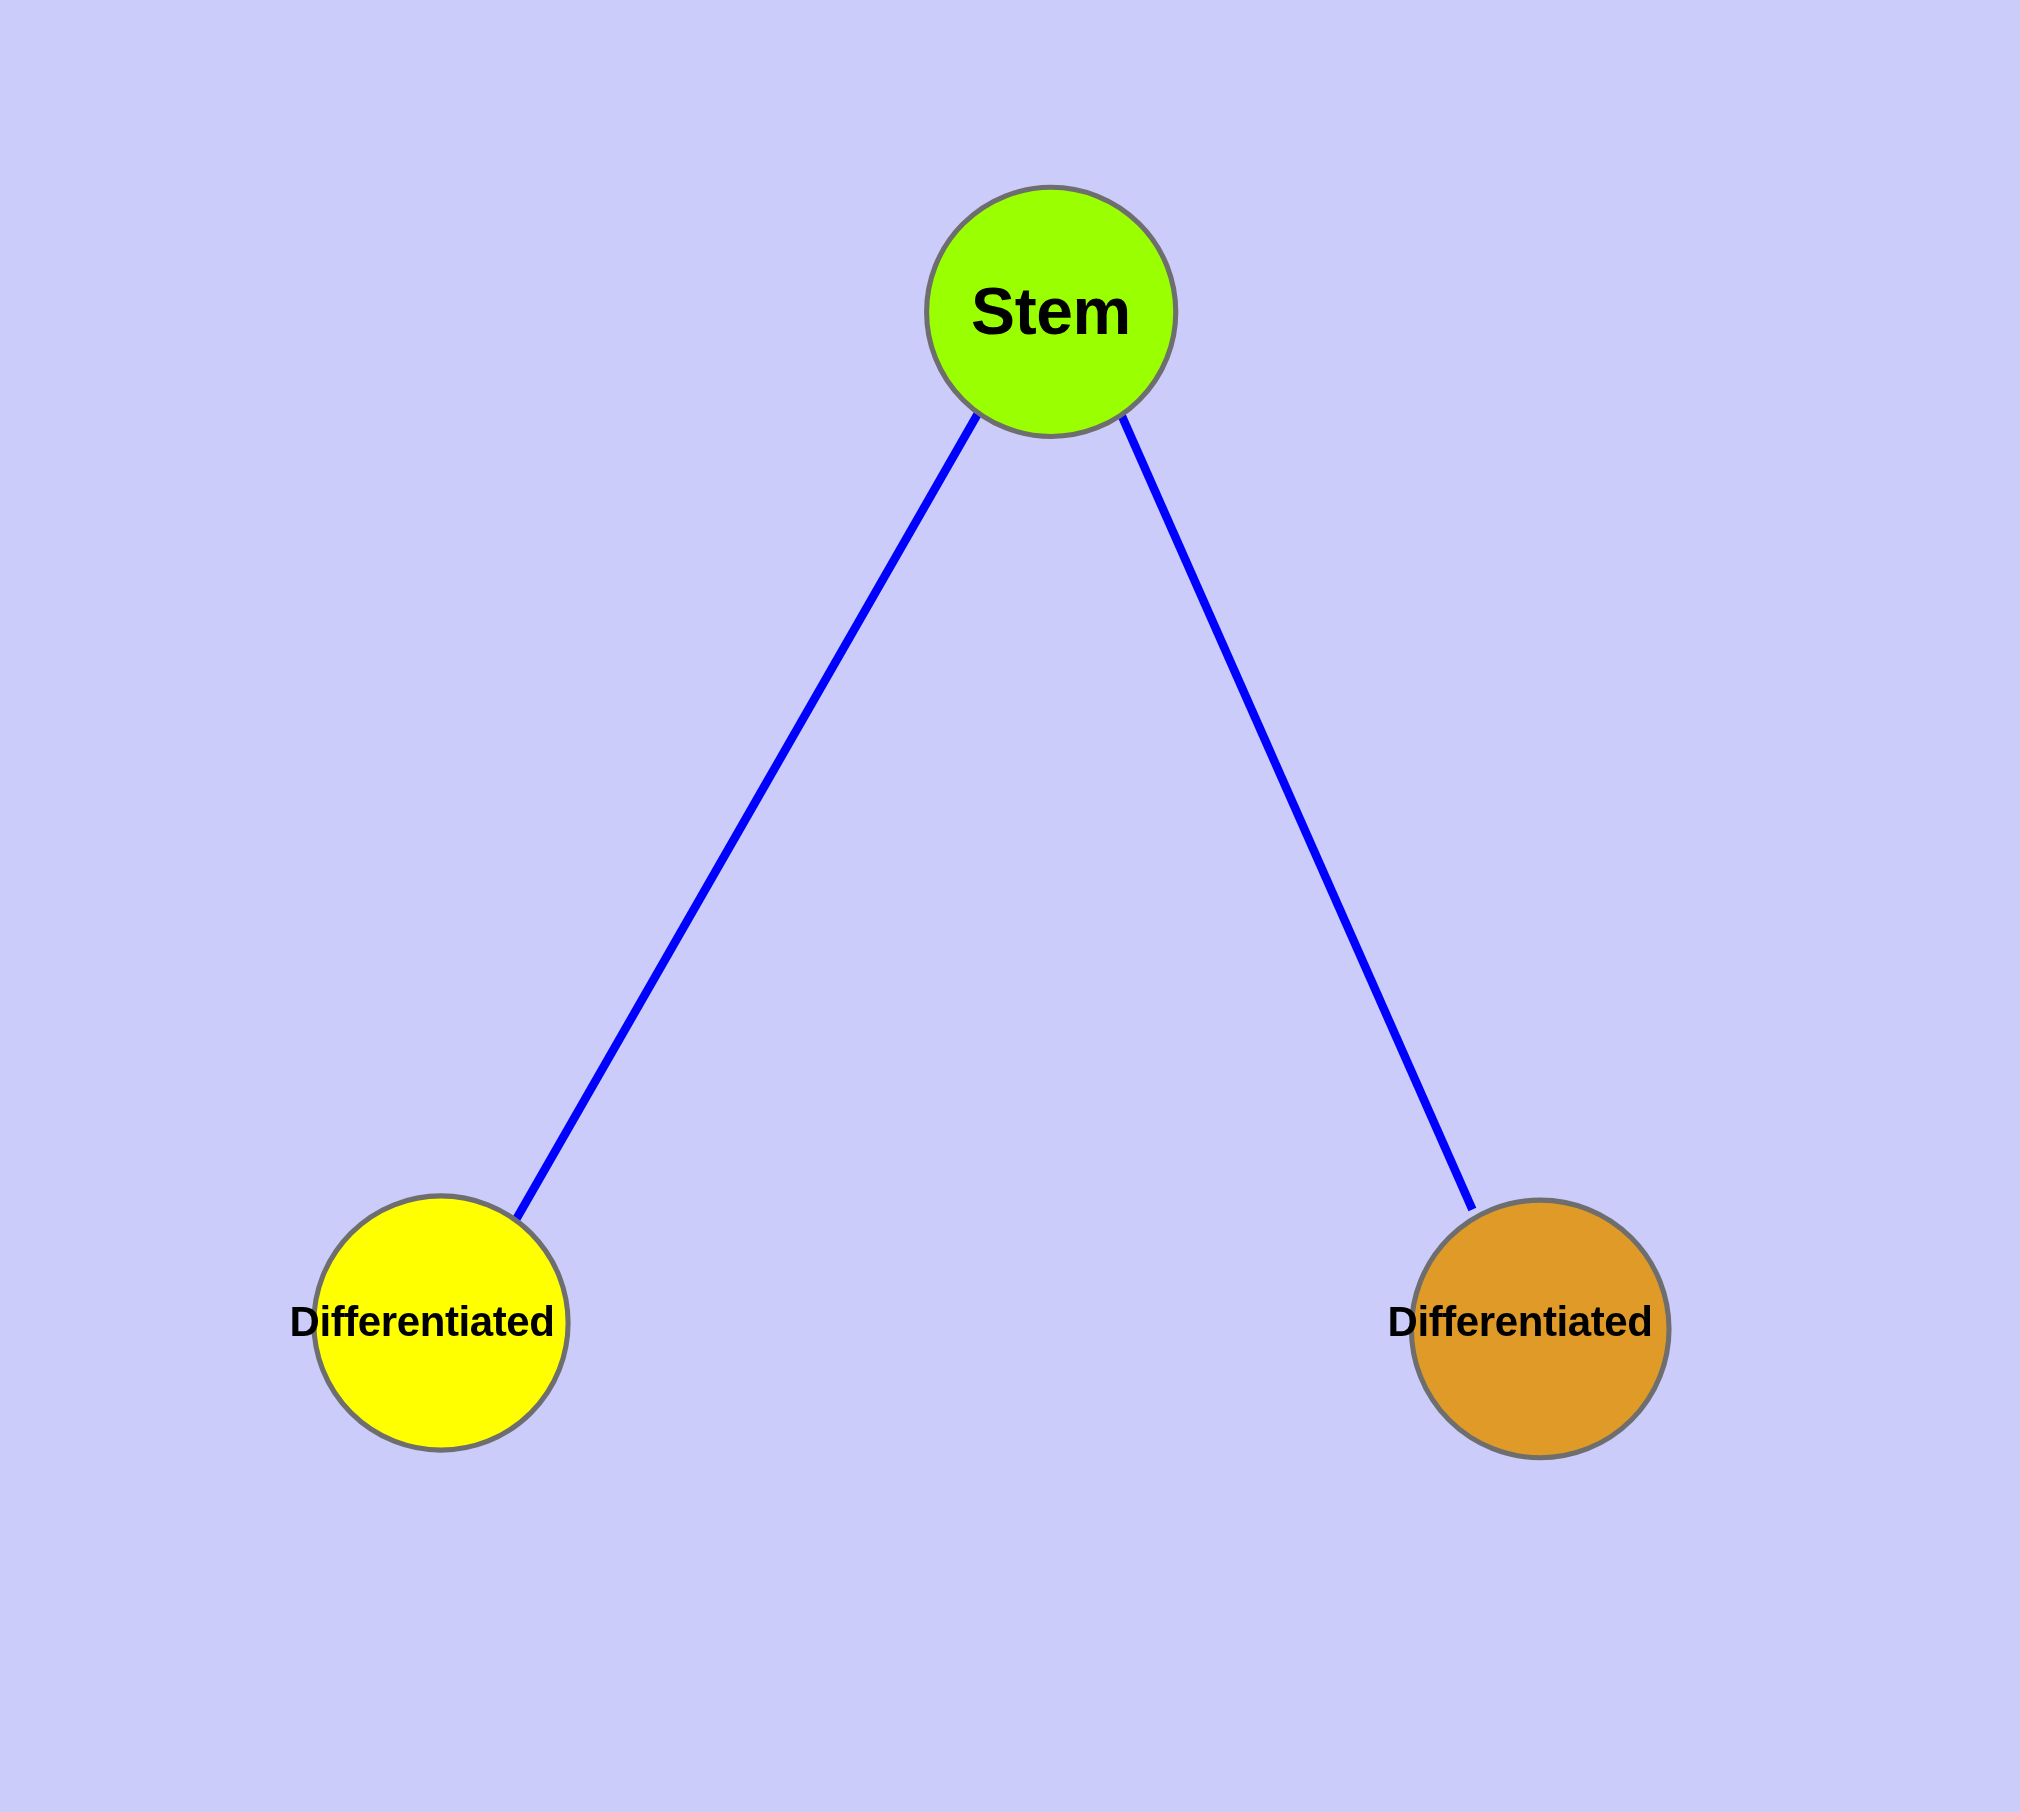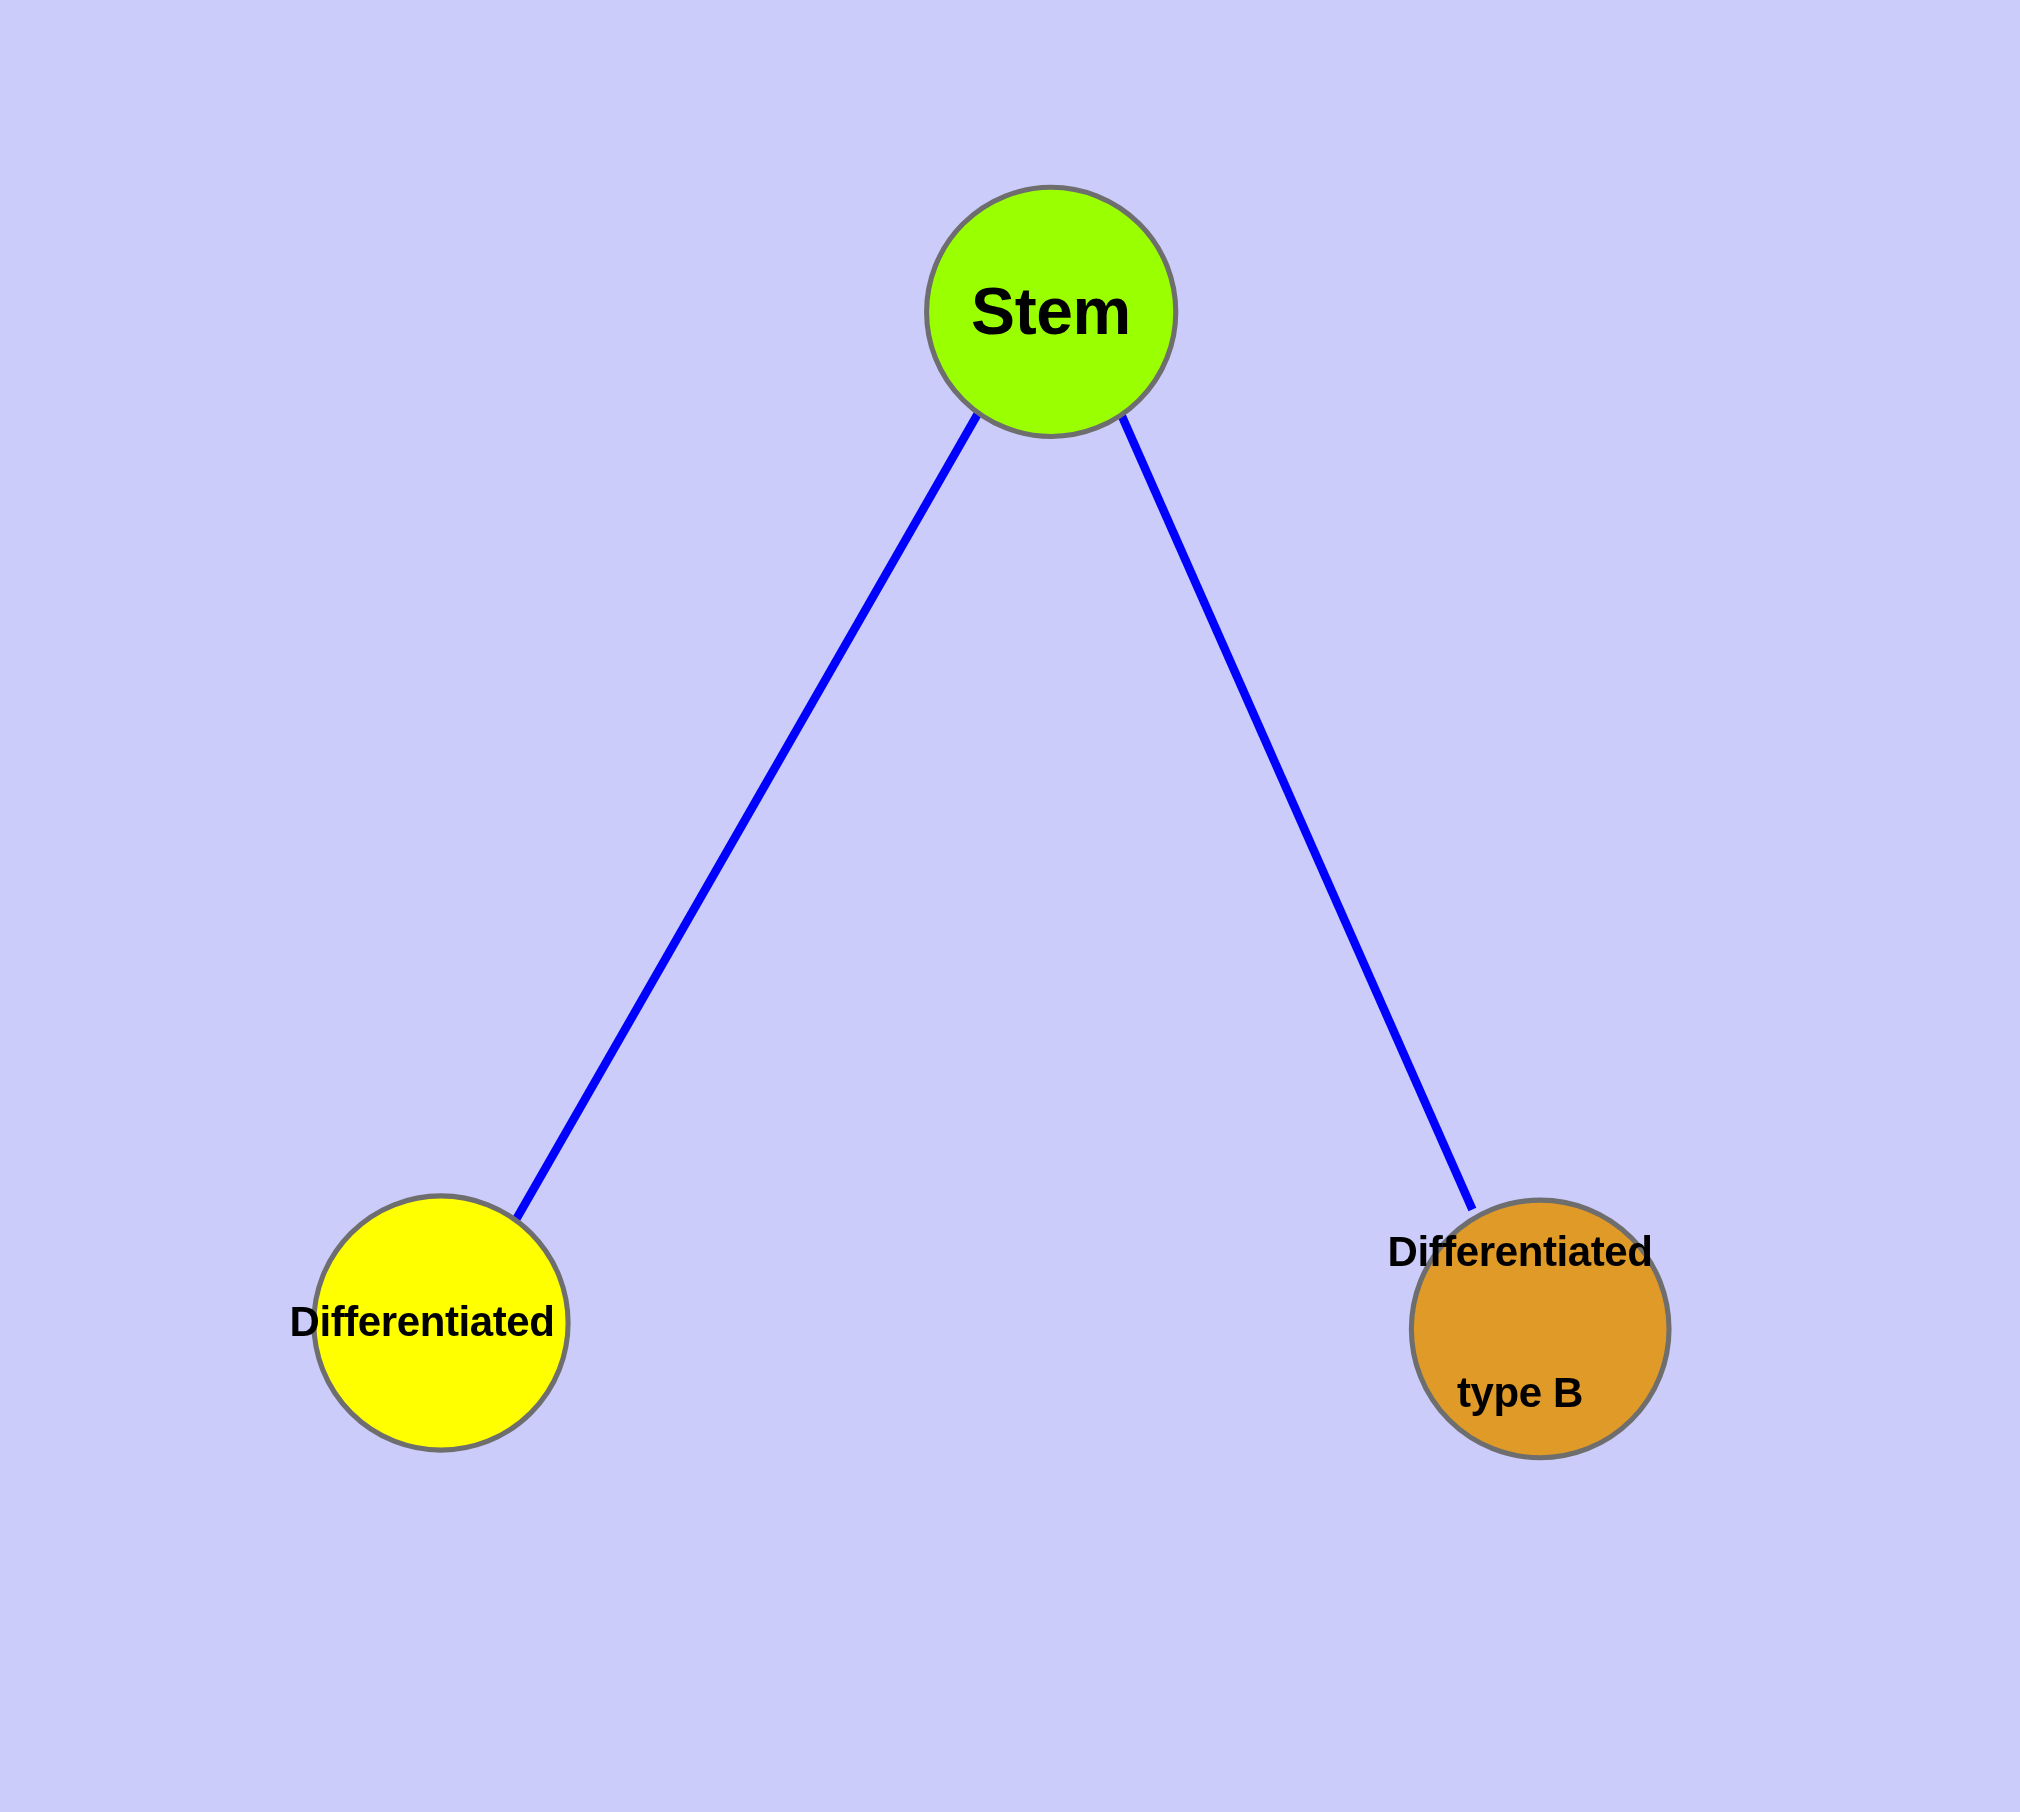--- a/index.html
+++ b/index.html
@@ -71,17 +71,16 @@
   </svg>
 
   <div class="node-label single" id="label-0" style="left: 1051px; top: 312px;">Stem</div>
 
   <div class="node-label" id="label-1" style="left: 422px; top: 1322px;">
     <div>Differentiated</div>
   </div>
 
   <div class="node-label" id="label-2" style="left: 1520px; top: 1322px;">
     <div>Differentiated</div>
-    <div>type B</div>
   </div>
 
 </div>
 
 
 </body></html>

